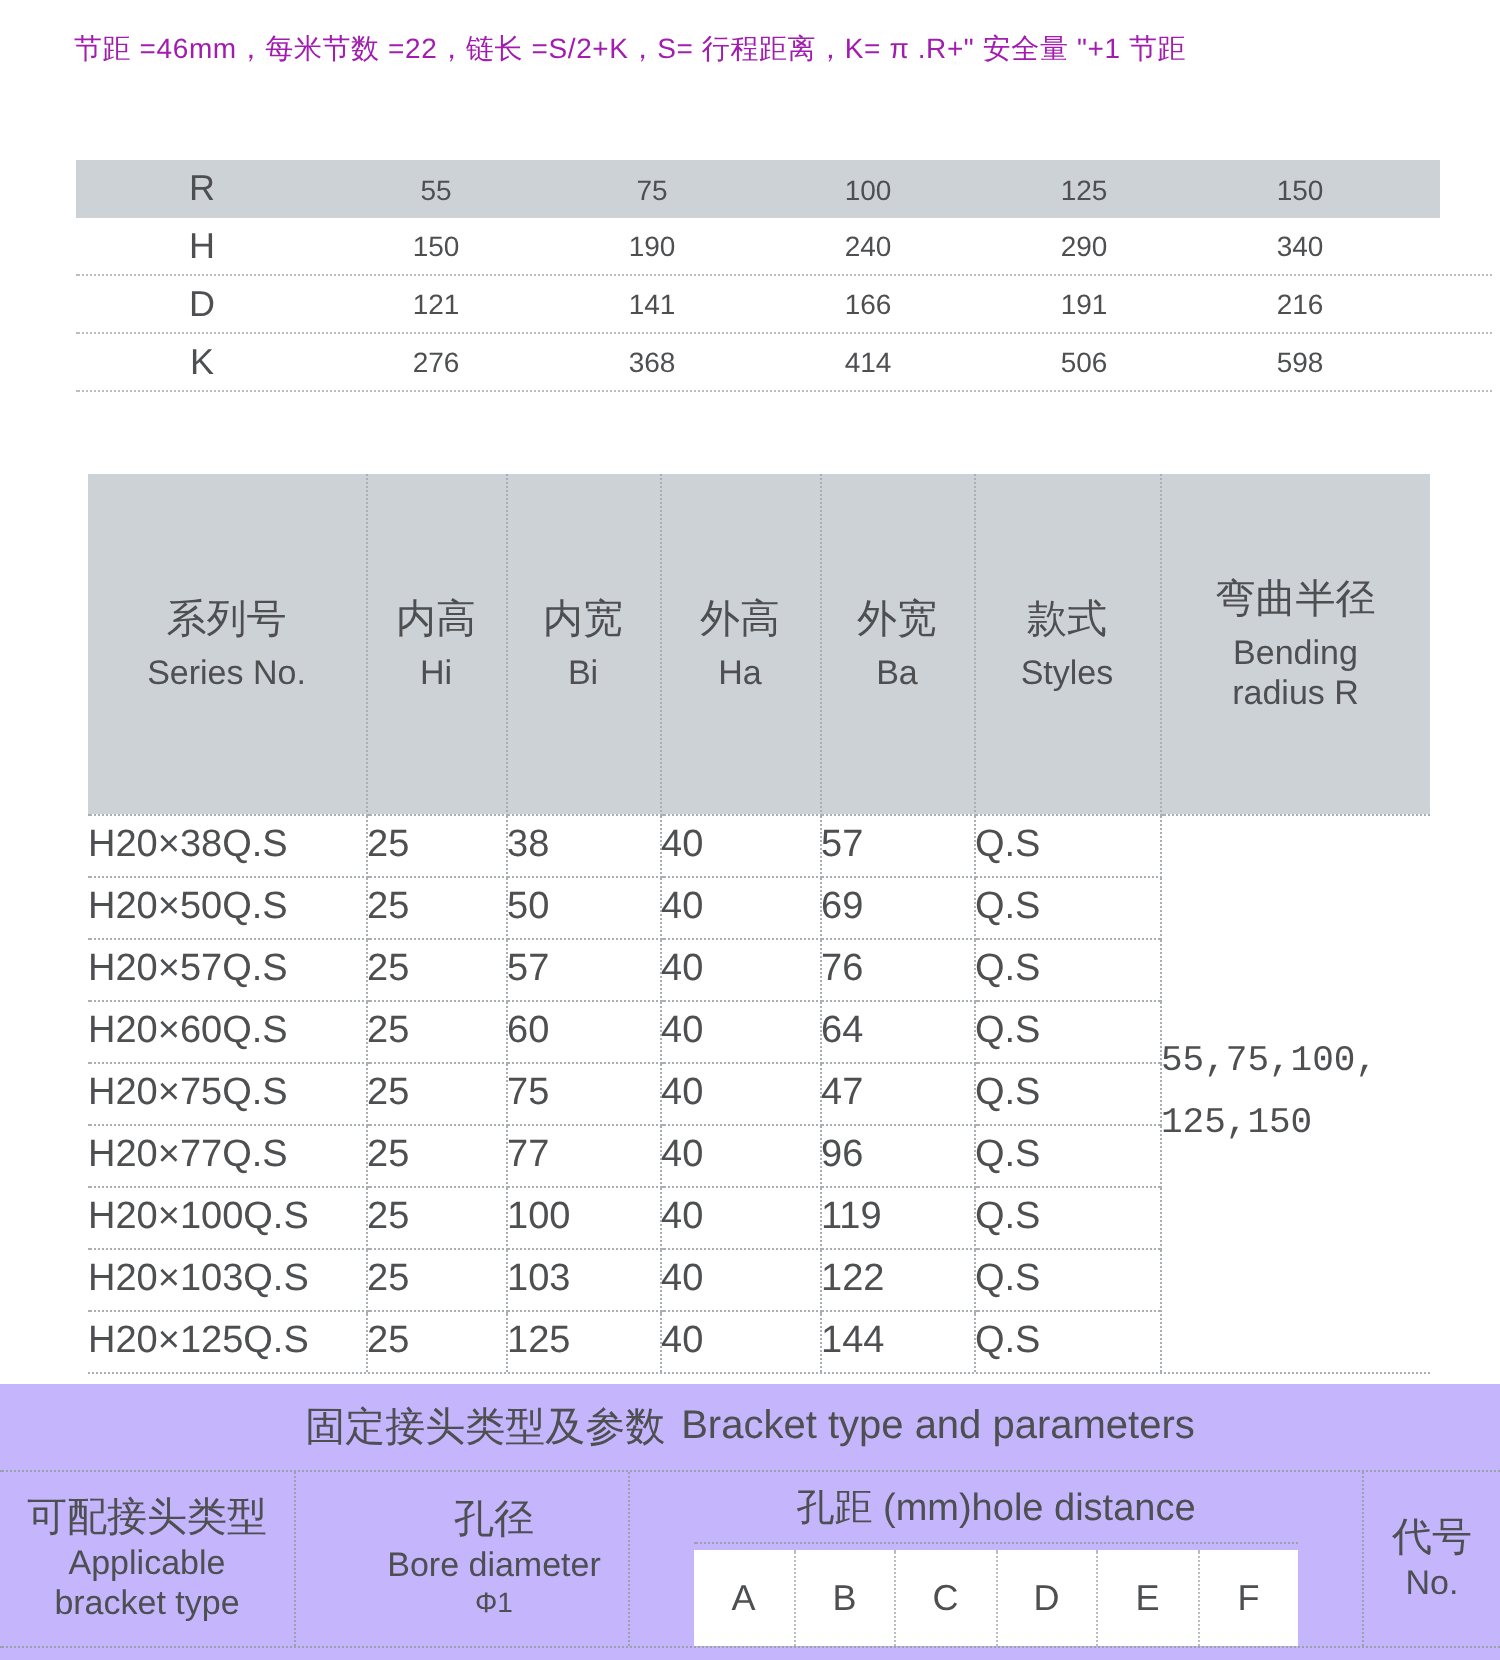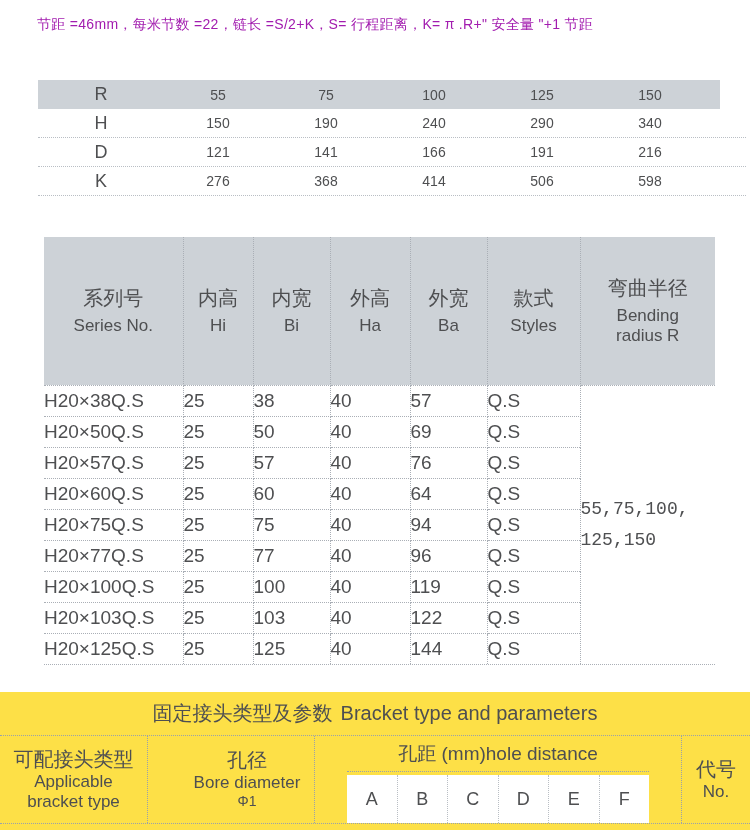--- a/index.html
+++ b/index.html
@@ -25,34 +25,34 @@
   .rk-row.gray { background: #cdd2d7; width: 682px; }
   .rk-row.dotted { border-bottom: 1px dotted #b9bec4; }
   .rk-label { width: 126px; text-align: center; font-size: 18px; }
   .rk-val { width: 108px; text-align: center; font-size: 14px; }
 
   
   .spec-wrap { position: absolute; left: 44px; top: 237px; width: 671px; border-bottom: 1px dotted #aaafb6; }
   table.spec { border-collapse: collapse; border-style: hidden; table-layout: fixed; width: 671px; }
   .spec th, .spec td { border: 1px dotted #aaafb6; }
   .spec th {
-    background: #cdd2d7; height: 148px;
+    background: #cdd2d7; height: 170px;
     font-weight: normal; vertical-align: middle; text-align: center;
   }
   .th-zh { font-size: 20px; }
   .th-en { font-size: 17px; margin-top: 4px; line-height: 1.2; }
   th.bend-h { padding: 0 18px; }
   .spec td { height: 31px; text-align: left; font-size: 19px; }
   .bend-cell { vertical-align: middle; }
   .bend-cell div { font-size: 18px; line-height: 31px; font-family: Liberation Mono, monospace; }
 
   
   .bracket {
     position: absolute; left: 0; top: 692px;
-    width: 750px; height: 138px; background: #fde047;
+    width: 750px; height: 138px; background: #c4b5fd;
   }
   .b-title {
     height: 44px; display: flex; align-items: center; justify-content: center;
     gap: 8px; border-bottom: 1px dotted #9aa1a9; font-size: 20px;
   }
   .b-grid { display: flex; height: 88px; border-bottom: 1px dotted #9aa1a9; gap: 32px; }
   .b-col {
     display: flex; flex-direction: column; justify-content: center;
     align-items: center; text-align: center;
   }
@@ -194,21 +194,21 @@
       <td>60</td>
       <td>40</td>
       <td>64</td>
       <td>Q.S</td>
     </tr>
     <tr>
       <td>H20×75Q.S</td>
       <td>25</td>
       <td>75</td>
       <td>40</td>
-      <td>94</td>
+      <td>47</td>
       <td>Q.S</td>
     </tr>
     <tr>
       <td>H20×77Q.S</td>
       <td>25</td>
       <td>77</td>
       <td>40</td>
       <td>96</td>
       <td>Q.S</td>
     </tr>

